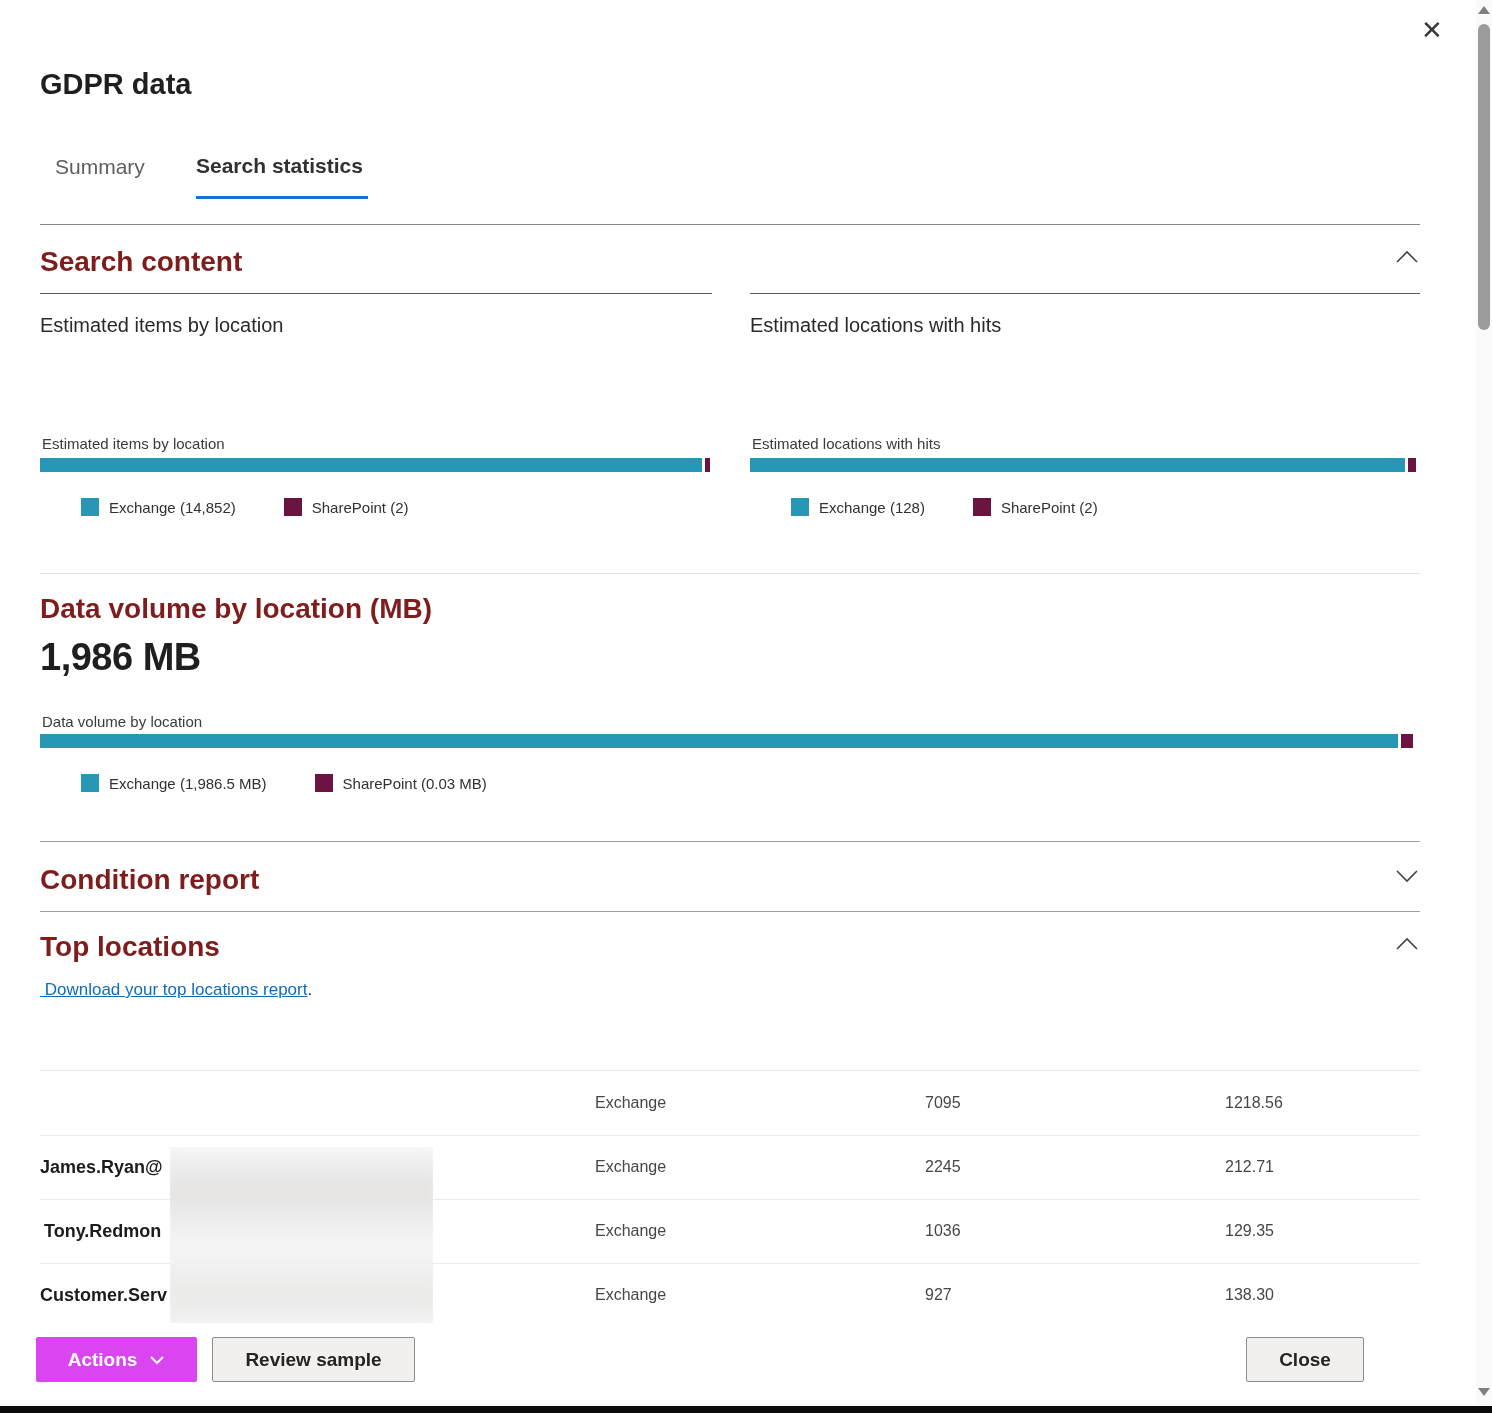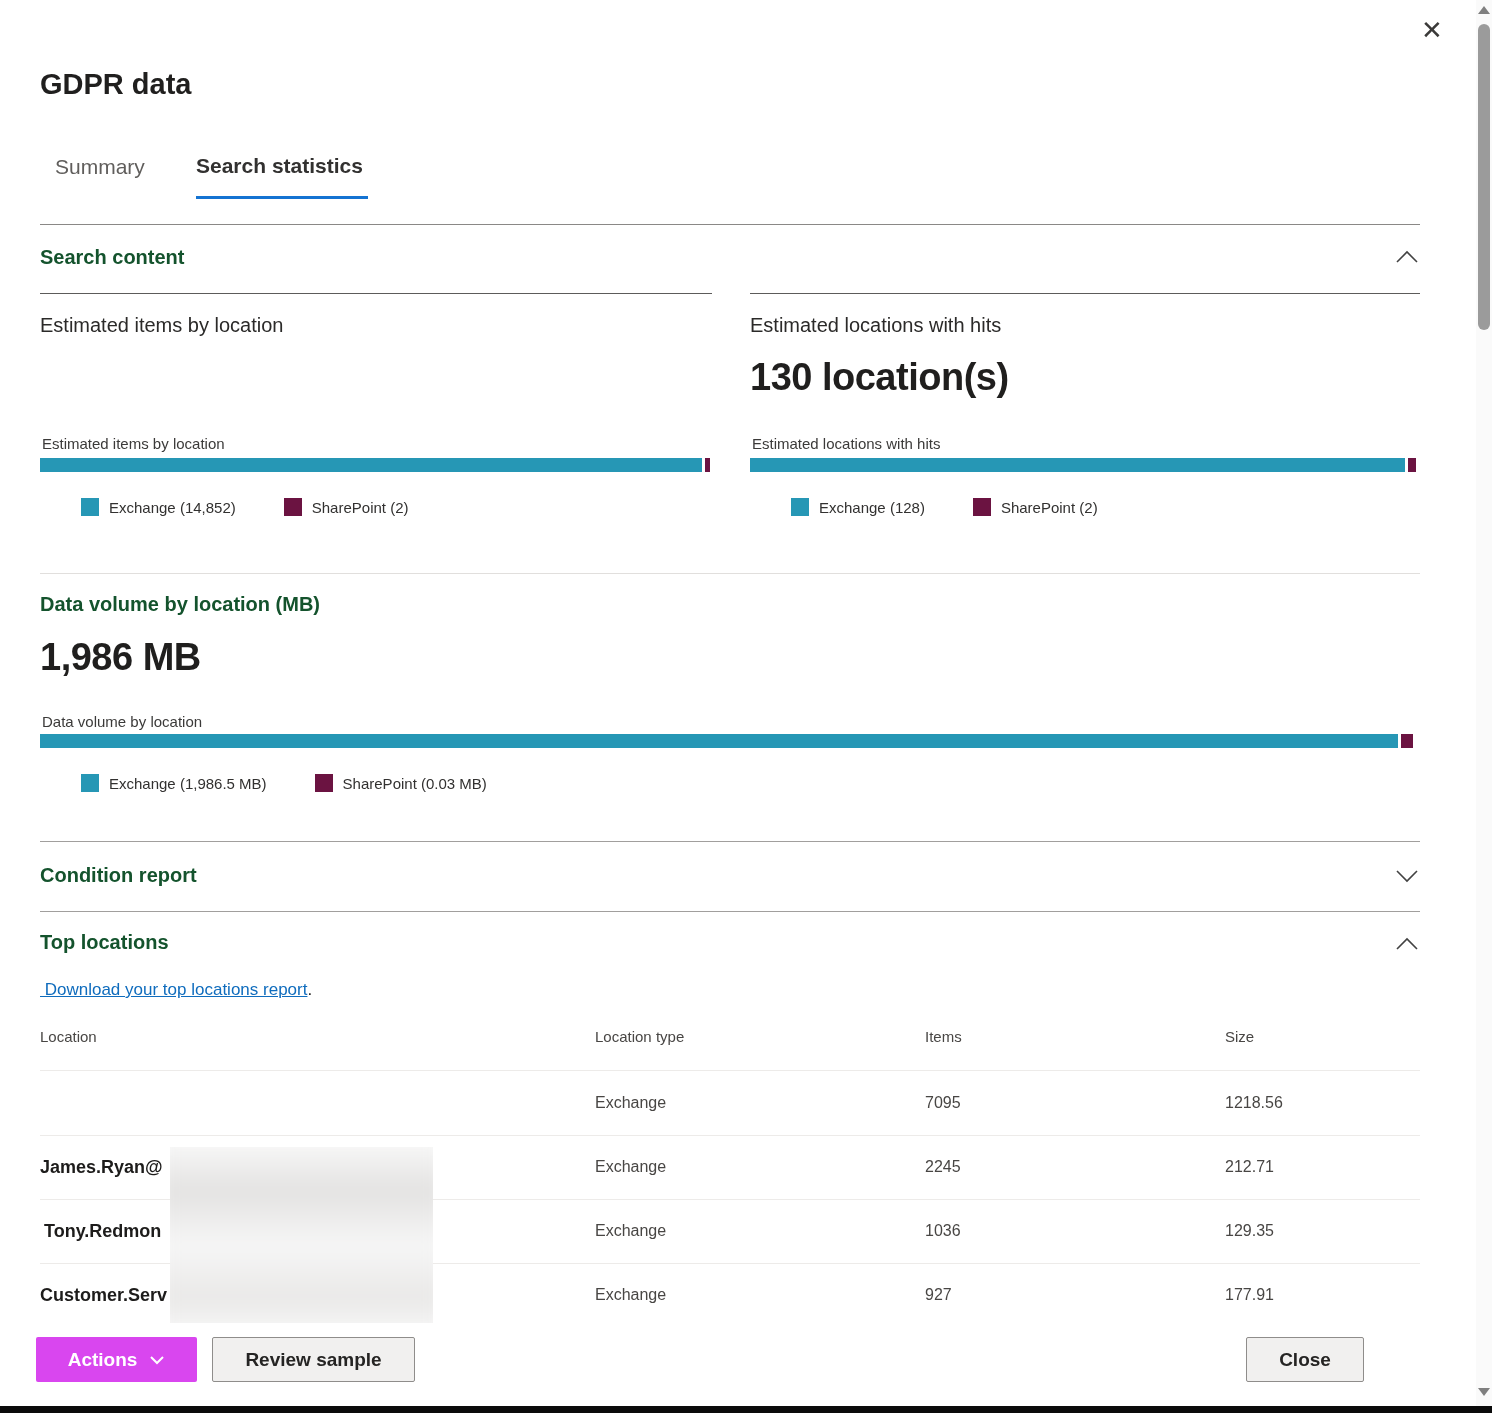--- a/index.html
+++ b/index.html
@@ -1,19 +1,19 @@
 <!DOCTYPE html>
 <html><head>
 <meta charset="utf-8">
 <style>
   html,body{margin:0;padding:0;background:#fff;}
   #stage{position:relative;width:1492px;height:1413px;background:#fff;
          font-family:"Liberation Sans",sans-serif;color:#252423;overflow:hidden;}
   .abs{position:absolute;}
-  .sec-title{font-size:20px;font-weight:700;color:#14532d;}
+  .sec-title{font-size:28px;font-weight:700;color:#7f1d1d;}
   .card-title{font-size:20px;font-weight:400;color:#2b2a29;}
   .big-num{font-size:38px;font-weight:700;color:#201f1e;letter-spacing:-0.5px;}
   .bar-label{font-size:15px;color:#3b3a39;}
   .bar{display:flex;column-gap:3px;height:14px;}
   .legend{display:flex;column-gap:48px;font-size:15px;color:#323130;padding-left:28px;}
   .legend-item{display:flex;align-items:center;}
   .swatch{display:inline-block;width:18px;height:18px;margin-right:10px;flex:0 0 auto;}
   .hairline{height:1px;background:#edebe9;}
   .divider-mid{height:1px;background:#a19f9d;}
   .cell-head{font-size:15px;color:#484644;}
@@ -69,21 +69,20 @@
       </span>
       <span class="legend-item">
         <span class="swatch" style="background: rgb(107, 19, 65);"></span>
         <span>SharePoint (2)</span>
       </span>
     </div>
   </div>
 
   <div class="abs" style="left:750px;top:293px;width:670px;height:270px;border-top:1px solid #5c5b5a;">
     <div class="abs card-title" style="left:0;top:20px;">Estimated locations with hits</div>
-    <div class="abs big-num" style="left:0;top:62px;">130 location(s)</div>
     <div class="abs bar-label" style="left:2px;top:141px;">Estimated locations with hits</div>
     <div class="abs bar" style="left:0;top:164px;width:670px;">
       <div style="background: rgb(38, 151, 181); width: 97.8%;"></div>
       <div style="background: rgb(107, 19, 65); width: 1.2%;"></div>
     </div>
     <div class="abs legend" style="left:13px;top:204px;">
       <span class="legend-item">
         <span class="swatch" style="background: rgb(38, 151, 181);"></span>
         <span>Exchange (128)</span>
       </span>
@@ -127,26 +126,20 @@
   <div class="abs" style="left:1394px;top:937px;cursor:pointer;">
     <svg width="26" height="14" viewBox="0 0 26 14">
         <polyline points="3,12 13,2 23,12" fill="none" stroke="#424242" stroke-width="1.6"></polyline>
       </svg>
   </div>
 
   <div class="abs" style="left:40px;top:980px;font-size:17px;">
     <span class="link" id="dl-link" style="color: rgb(15, 108, 189); text-align: center;"> Download your top locations report</span><span style="color:#252423;">.</span>
   </div>
 
-  <div class="abs" style="left:40px;top:1028px;width:1380px;height:22px;">
-    <span class="abs cell-head" style="left:0;">Location</span>
-    <span class="abs cell-head" style="left:555px;">Location type</span>
-    <span class="abs cell-head" style="left:885px;">Items</span>
-    <span class="abs cell-head" style="left:1185px;">Size</span>
-  </div>
   <div class="abs hairline" style="left:40px;top:1070px;width:1380px;"></div>
 
   <div class="abs row" style="left:40px;top:1071px;width:1380px;">
     <span class="abs cell" style="left:555px;">Exchange</span>
     <span class="abs cell" style="left:885px;">7095</span>
     <span class="abs cell" style="left:1185px;">1218.56</span>
   </div>
   <div class="abs hairline" style="left:40px;top:1135px;width:1380px;"></div>
 
   <div class="abs row" style="left:40px;top:1135px;width:1380px;">
@@ -162,21 +155,21 @@
     <span class="abs cell" style="left:555px;">Exchange</span>
     <span class="abs cell" style="left:885px;">1036</span>
     <span class="abs cell" style="left:1185px;">129.35</span>
   </div>
   <div class="abs hairline" style="left:40px;top:1263px;width:1380px;"></div>
 
   <div class="abs row" style="left:40px;top:1263px;width:1380px;">
     <span class="abs cell-loc" style="left:0;">Customer.Serv</span>
     <span class="abs cell" style="left:555px;">Exchange</span>
     <span class="abs cell" style="left:885px;">927</span>
-    <span class="abs cell" style="left:1185px;">177.91</span>
+    <span class="abs cell" style="left:1185px;">138.30</span>
   </div>
 
   <div class="abs blurbox" style="left:170px;top:1147px;width:263px;height:176px;">
     <div class="smear"></div>
   </div>
 
   <div class="abs btn-primary" style="left: 36px; top: 1337px; width: 161px; height: 45px; background: #d946ef;">
     <span>Actions</span>
     <span style="display:flex;">
       <svg width="16" height="10" viewBox="0 0 16 10">

